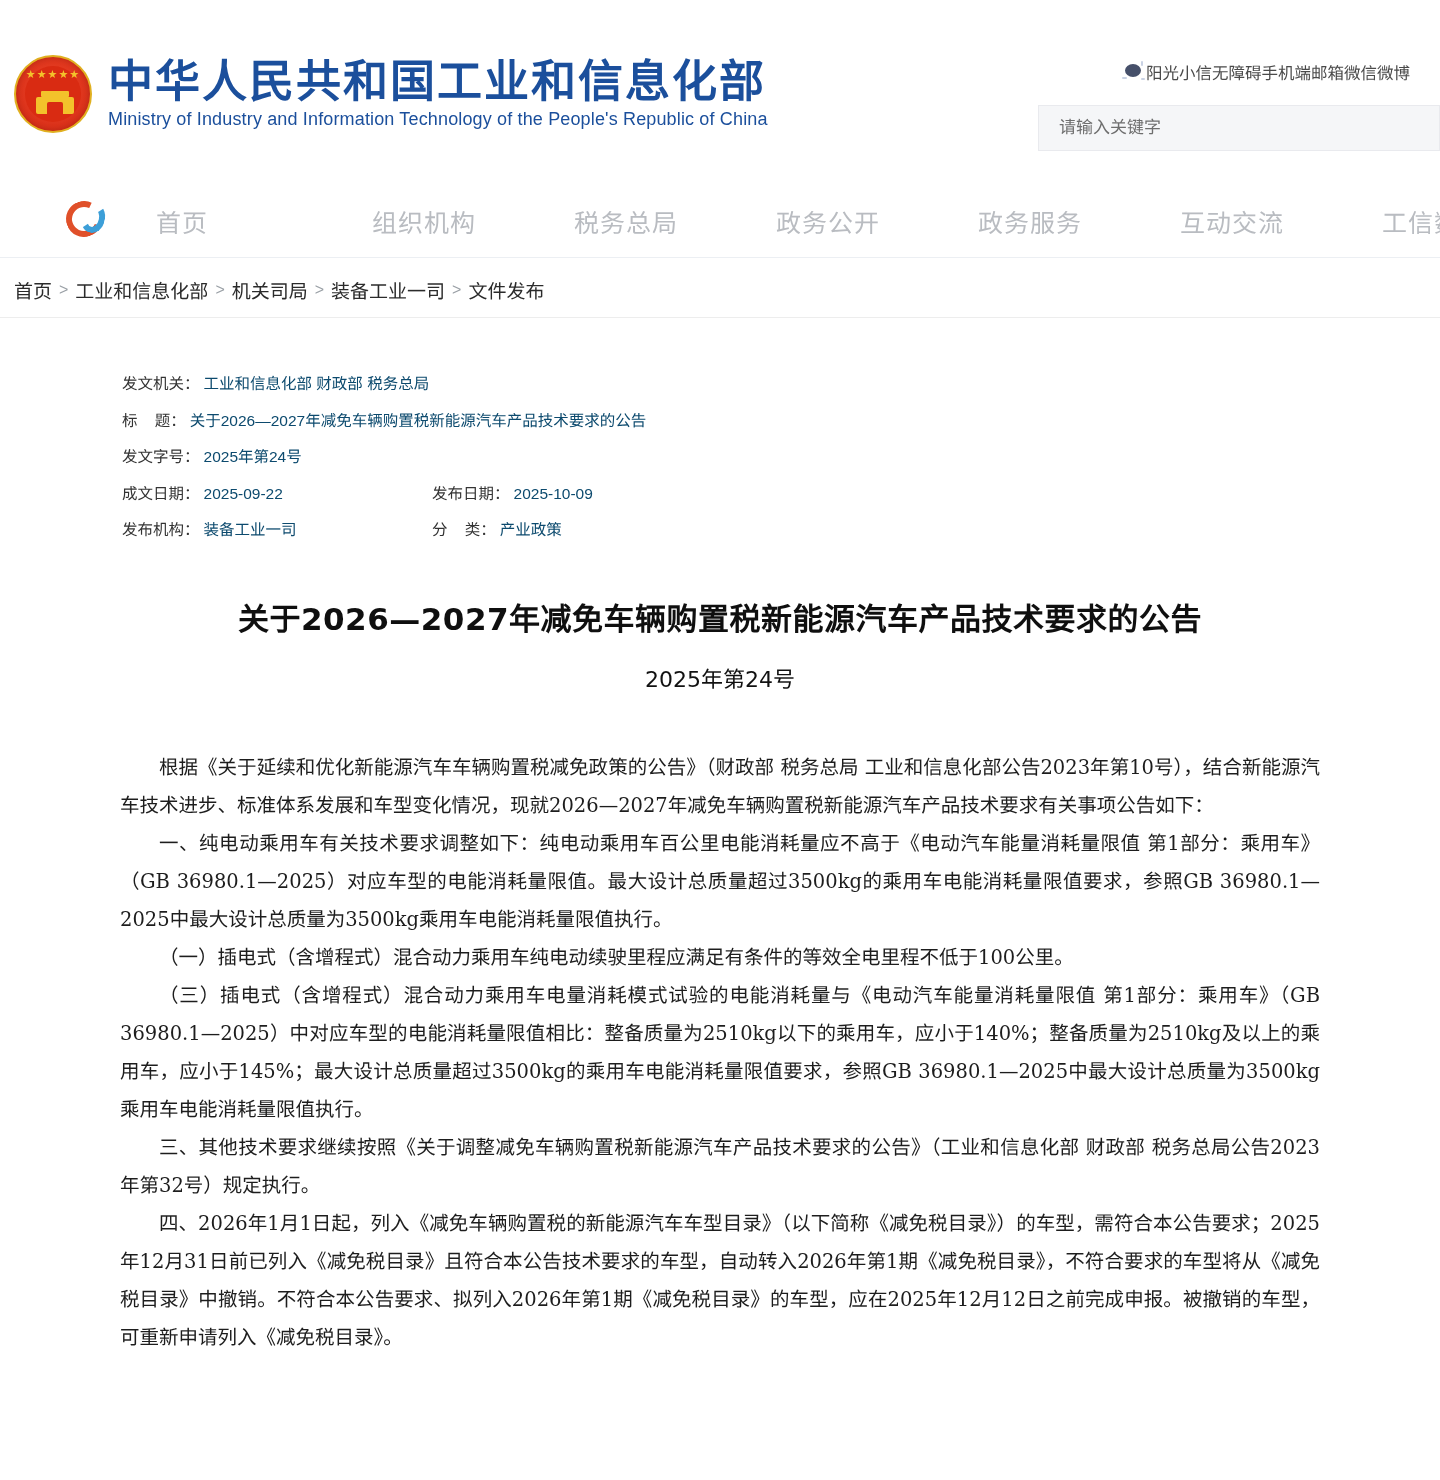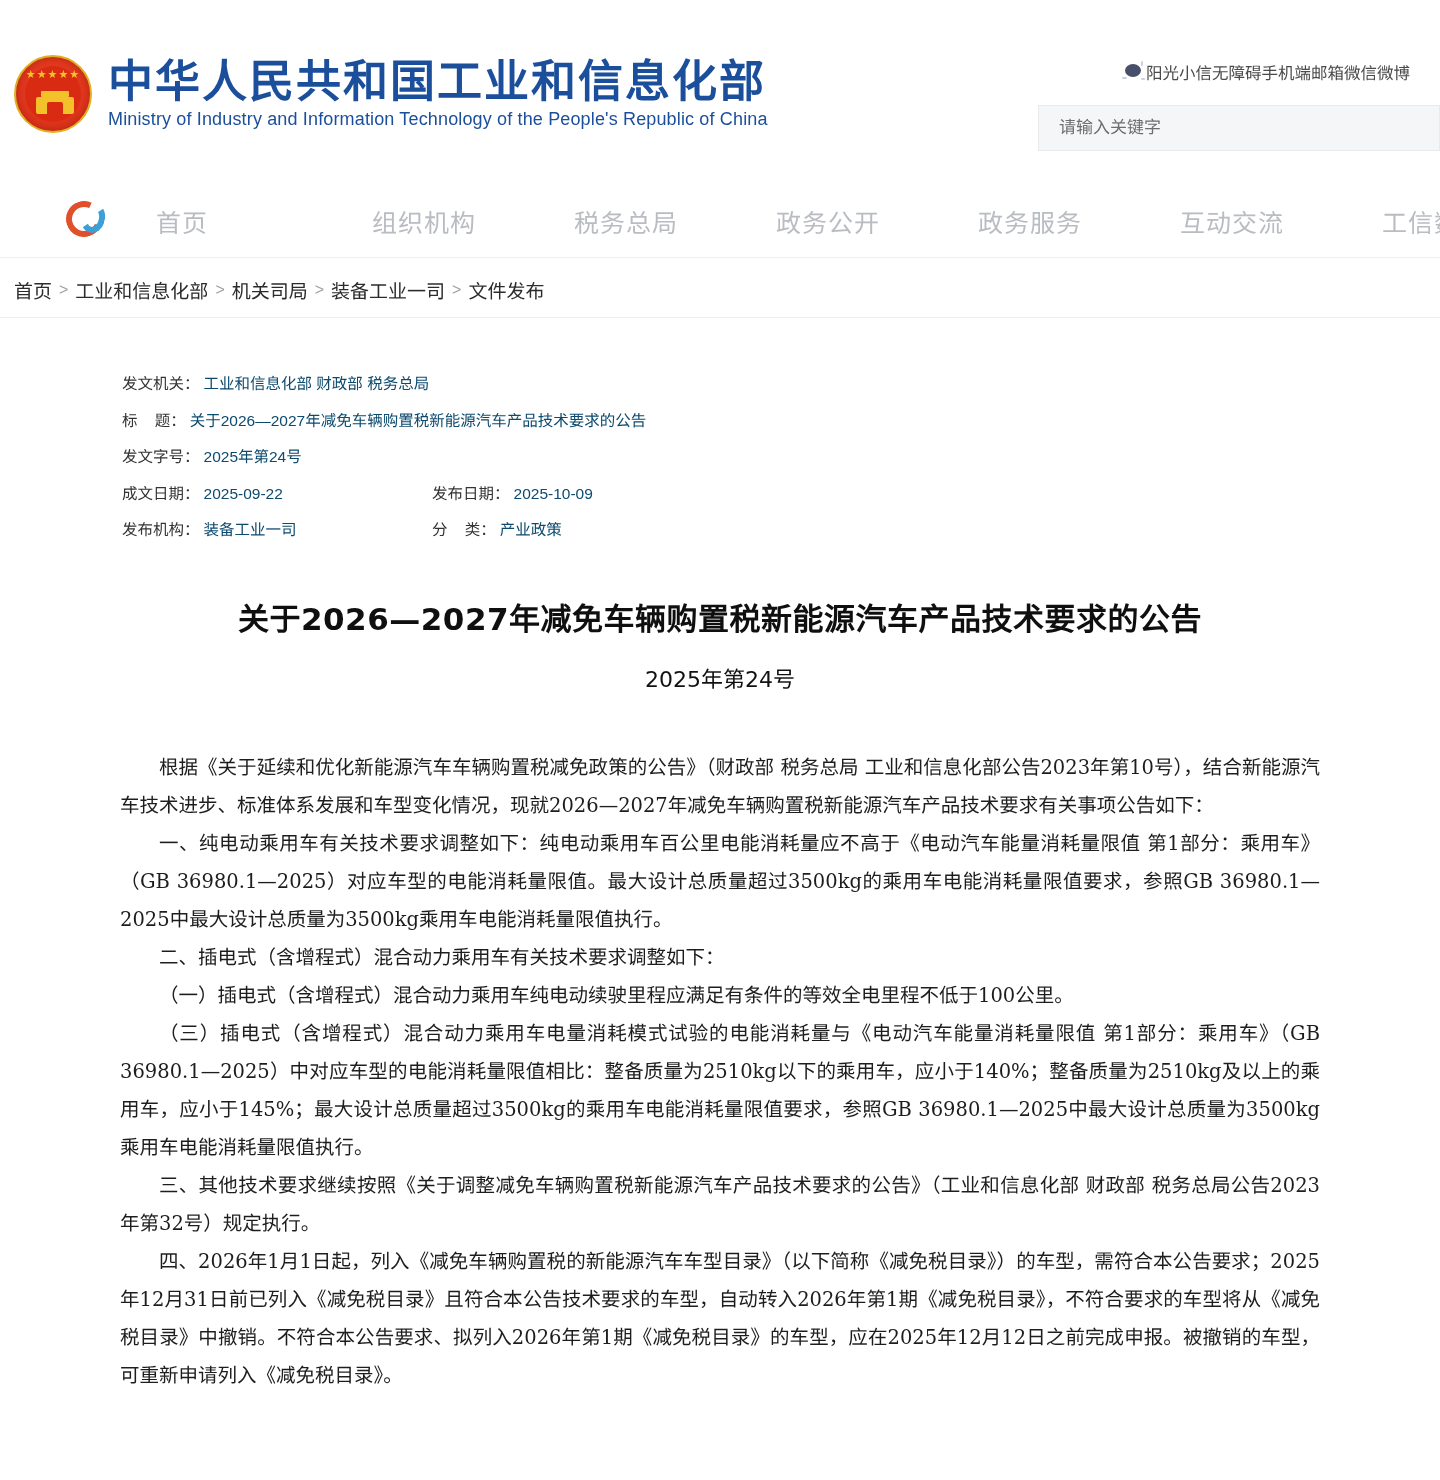--- a/index.html
+++ b/index.html
@@ -385,20 +385,19 @@
       </div>
     </div>
   </section>
 
   <h1 class="doc-title">关于2026—2027年减免车辆购置税新能源汽车产品技术要求的公告</h1>
   <div class="doc-subtitle">2025年第24号</div>
 
   <article class="doc-body">
     <p>根据《关于延续和优化新能源汽车车辆购置税减免政策的公告》（财政部 税务总局 工业和信息化部公告2023年第10号），结合新能源汽车技术进步、标准体系发展和车型变化情况，现就2026—2027年减免车辆购置税新能源汽车产品技术要求有关事项公告如下：</p>
     <p>一、纯电动乘用车有关技术要求调整如下：纯电动乘用车百公里电能消耗量应不高于《电动汽车能量消耗量限值 第1部分：乘用车》（GB 36980.1—2025）对应车型的电能消耗量限值。最大设计总质量超过3500kg的乘用车电能消耗量限值要求，参照GB 36980.1—2025中最大设计总质量为3500kg乘用车电能消耗量限值执行。</p>
-    <p>二、插电式（含增程式）混合动力乘用车有关技术要求调整如下：</p>
     <p>（一）插电式（含增程式）混合动力乘用车纯电动续驶里程应满足有条件的等效全电里程不低于100公里。</p>
     <p>（三）插电式（含增程式）混合动力乘用车电量消耗模式试验的电能消耗量与《电动汽车能量消耗量限值 第1部分：乘用车》（GB 36980.1—2025）中对应车型的电能消耗量限值相比：整备质量为2510kg以下的乘用车，应小于140%；整备质量为2510kg及以上的乘用车，应小于145%；最大设计总质量超过3500kg的乘用车电能消耗量限值要求，参照GB 36980.1—2025中最大设计总质量为3500kg乘用车电能消耗量限值执行。</p>
     <p>三、其他技术要求继续按照《关于调整减免车辆购置税新能源汽车产品技术要求的公告》（工业和信息化部 财政部 税务总局公告2023年第32号）规定执行。</p>
     <p>四、2026年1月1日起，列入《减免车辆购置税的新能源汽车车型目录》（以下简称《减免税目录》）的车型，需符合本公告要求；2025年12月31日前已列入《减免税目录》且符合本公告技术要求的车型，自动转入2026年第1期《减免税目录》，不符合要求的车型将从《减免税目录》中撤销。不符合本公告要求、拟列入2026年第1期《减免税目录》的车型，应在2025年12月12日之前完成申报。被撤销的车型，可重新申请列入《减免税目录》。</p>
 
   </article>
 </main>
 
 </body></html>

